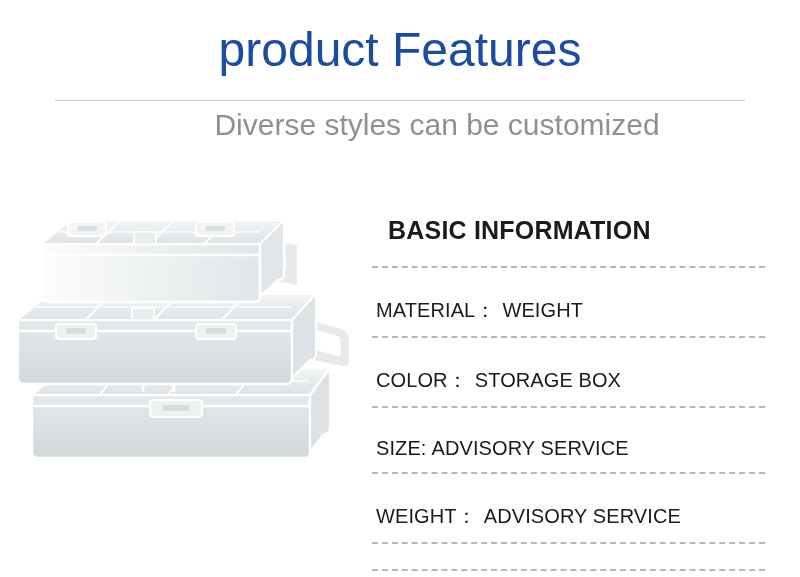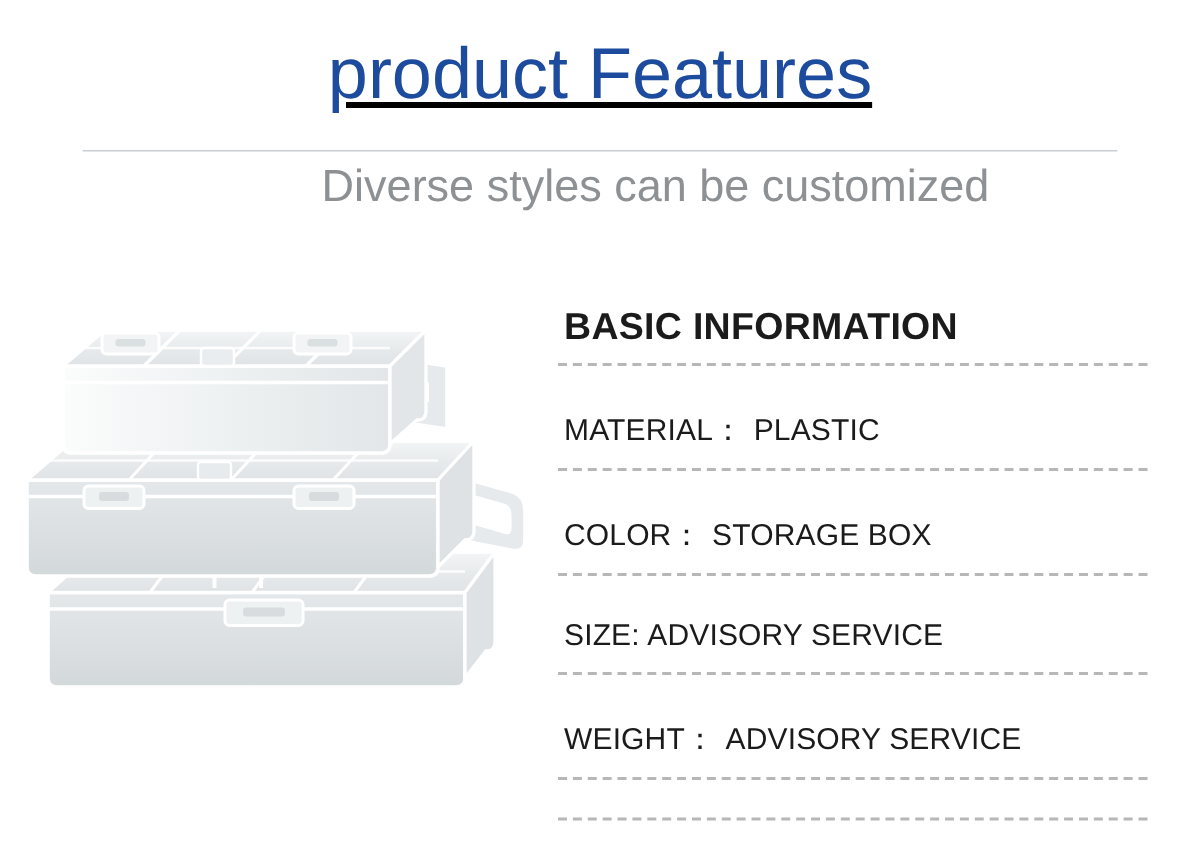--- a/index.html
+++ b/index.html
@@ -16,21 +16,20 @@
     -webkit-font-smoothing: antialiased;
   }
 
   
   .header {
     position: absolute;
     left: 0;
     top: 0;
     width: 800px;
     text-align: center;
-    text-decoration: underline;
   }
   .page-title {
     margin: 0;
     padding-top: 24px;
     font-size: 48px;
     font-weight: 400;
     letter-spacing: 0px;
     color: #1d4b9e;
     line-height: 1.08;
     white-space: nowrap;
@@ -83,21 +82,21 @@
   }
 
   
   .spec-panel {
     position: absolute;
     left: 372px;
     top: 25px;
     width: 394px;
   }
   .spec-heading {
-    margin: 0;
+    margin: 12px;
     font-size: 25px;
     font-weight: 700;
     color: #1b1b1b;
     letter-spacing: 0.2px;
     line-height: 1.0;
     padding: 6px 0 11px 4px;
     white-space: nowrap;
   }
   .spec-row {
     display: flex;
@@ -252,21 +251,21 @@
     </svg>
   </div>
 
   <div class="spec-panel">
 
     <div class="spec-heading">BASIC INFORMATION</div>
     <div class="dashed-sep"></div>
 
     <div class="spec-row">
       <span class="spec-label">MATERIAL：</span>
-      <span class="spec-value">PLASTIC</span>
+      <span class="spec-value">WEIGHT</span>
     </div>
     <div class="dashed-sep"></div>
 
     <div class="spec-row">
       <span class="spec-label">COLOR：</span>
       <span class="spec-value">STORAGE BOX</span>
     </div>
     <div class="dashed-sep"></div>
 
     <div class="spec-row">

